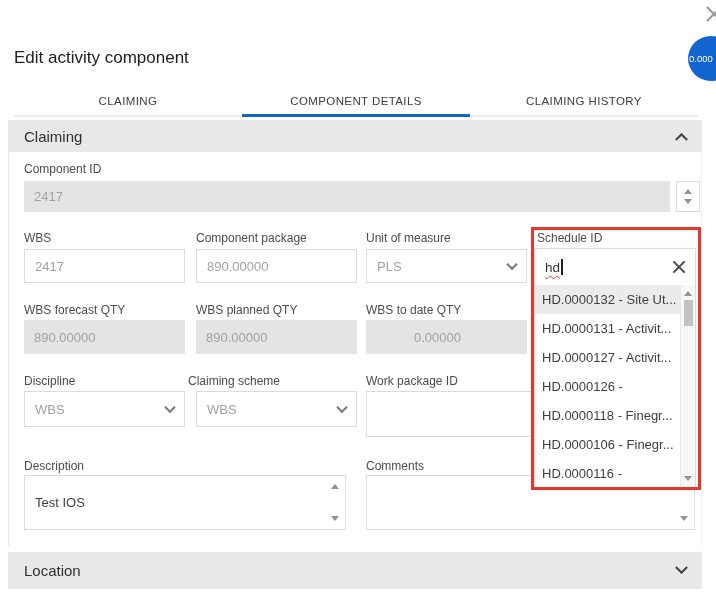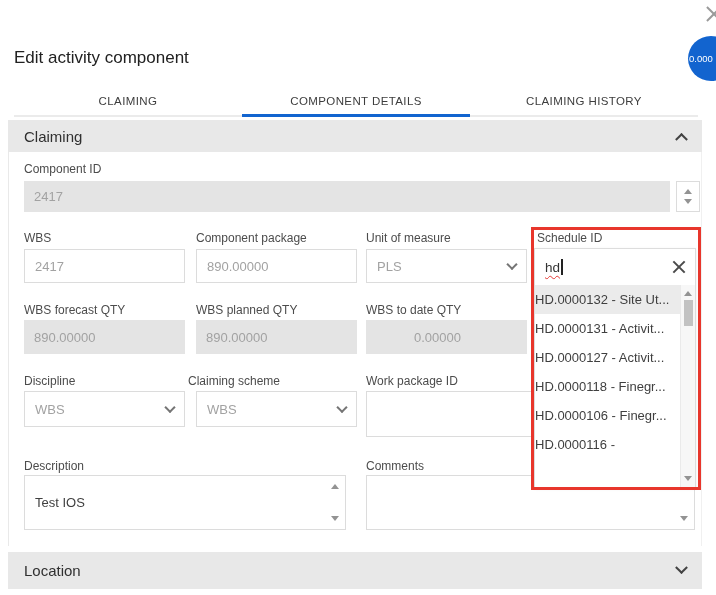--- a/index.html
+++ b/index.html
@@ -70,21 +70,21 @@
   .combo-input { position:relative; height:36px; display:flex; align-items:center; padding:0 10px; }
   .combo-input .q { font-size:13.5px; color:#333;
                     text-decoration:underline; text-decoration-style:wavy; text-decoration-color:#e53935;
                     text-decoration-thickness:1px; text-underline-offset:3px; }
   .caret { display:inline-block; width:1.5px; height:16px; background:#222; margin-left:1px; }
   .x-icon { position:absolute; right:7px; top:9px; width:18px; height:18px; cursor:pointer; }
   .x-icon::before, .x-icon::after { content:""; position:absolute; left:8px; top:1px; width:2px; height:16px; background:#4a4a4a; }
   .x-icon::before { transform:rotate(45deg); } .x-icon::after { transform:rotate(-45deg); }
 
   .opt-list { position:absolute; left:0; top:36px; right:0; bottom:0; }
-  .opt { height:29px; line-height:29px; padding-left:0; margin-right:15px;
+  .opt { height:29px; line-height:29px; padding-left:7px; margin-right:15px;
          font-size:13px; color:#3f3f3f; white-space:nowrap; overflow:hidden; cursor:pointer; }
   .opt.hl { background:#ebebeb; }
 
   .sbar { position:absolute; right:0; top:0; bottom:0; width:15px; background:#f7f7f7; border-left:1px solid #eaeaea; }
   .sbar .tri-up { margin:6px auto 0; cursor:pointer; }
   .sbar .thumb { width:9px; height:26px; background:#c2c2c2; margin:4px auto 0; cursor:grab; }
   .sbar .tri-down { position:absolute; bottom:6px; left:3px; cursor:pointer; }
 
   .redbox { position:absolute; left:531px; top:227px; width:170px; height:263px;
             border:3px solid #e8362c; z-index:20; pointer-events:none; }
@@ -188,20 +188,21 @@
   <div class="combo">
     <div class="combo-input">
       <span class="q">hd</span>
         <span class="caret"></span>
       <span class="x-icon"></span>
     </div>
     <div class="opt-list">
       <div class="opt hl">HD.0000132 - Site Ut...</div>
       <div class="opt">HD.0000131 - Activit...</div>
       <div class="opt">HD.0000127 - Activit...</div>
+      <div class="opt">HD.0000126 -</div>
       <div class="opt">HD.0000118 - Finegr...</div>
       <div class="opt">HD.0000106 - Finegr...</div>
       <div class="opt">HD.0000116 -</div>
       <div class="sbar">
         <div class="tri-up"></div>
         <div class="thumb"></div>
         <div class="tri-down"></div>
       </div>
     </div>
   </div>

